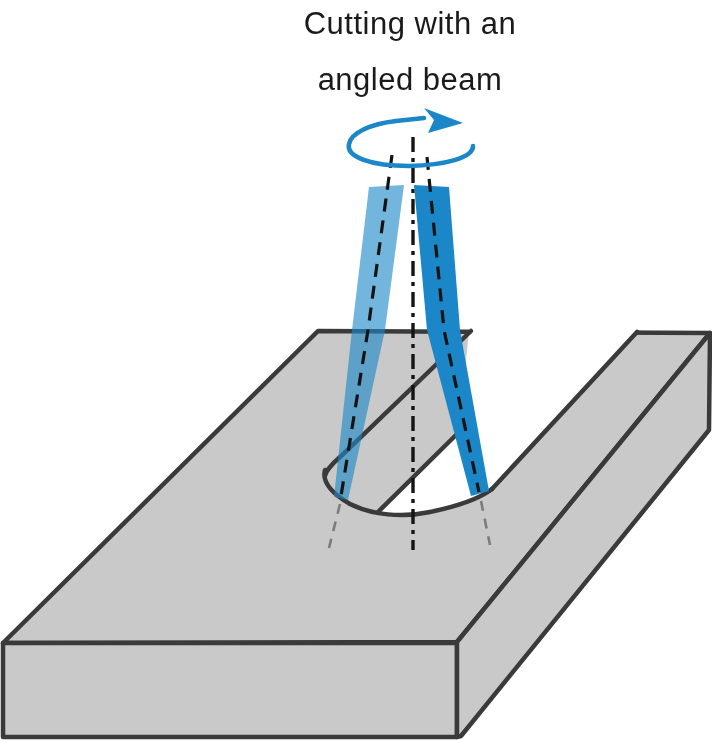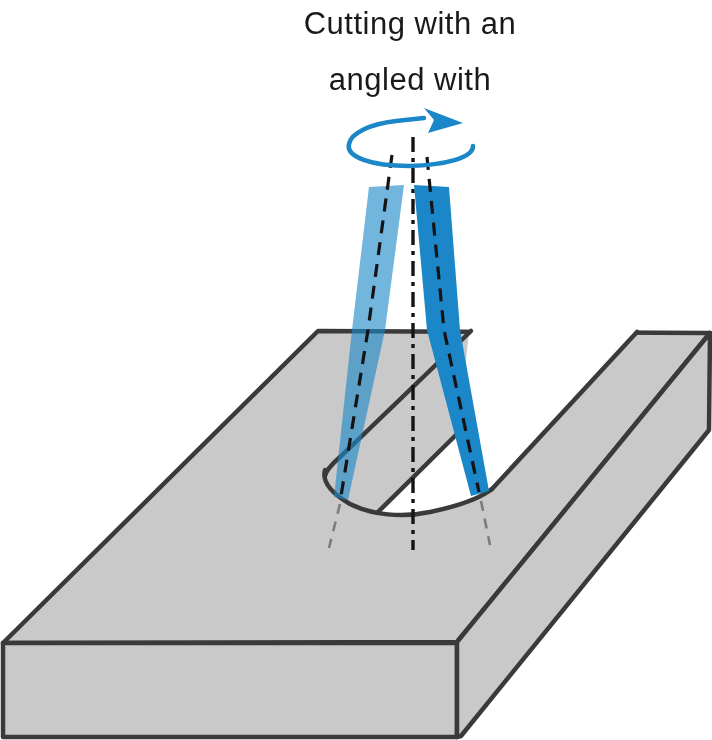--- a/index.html
+++ b/index.html
@@ -61,15 +61,15 @@
     <polygon class="beam-right" points="414,185 449,187 460,330 489,491 471,496 427,330"></polygon>
     <path class="beamdash" d="M427,157 L444,330 L479,492"></path>
 
     <path class="rotarc" d="M473,146 C473,158 445,165 409,166 C371,166 346,157 349,144
              C351,133 370,124 396,121 C405,120 415,119 424,118"></path>
     <polygon class="rothead" points="463,123 424,108 434,120 428,133"></polygon>
   </svg>
 
   <div class="title">
     <div>Cutting with an</div>
-    <div>angled with</div>
+    <div>angled beam</div>
   </div>
 </div>
 
 </body></html>

